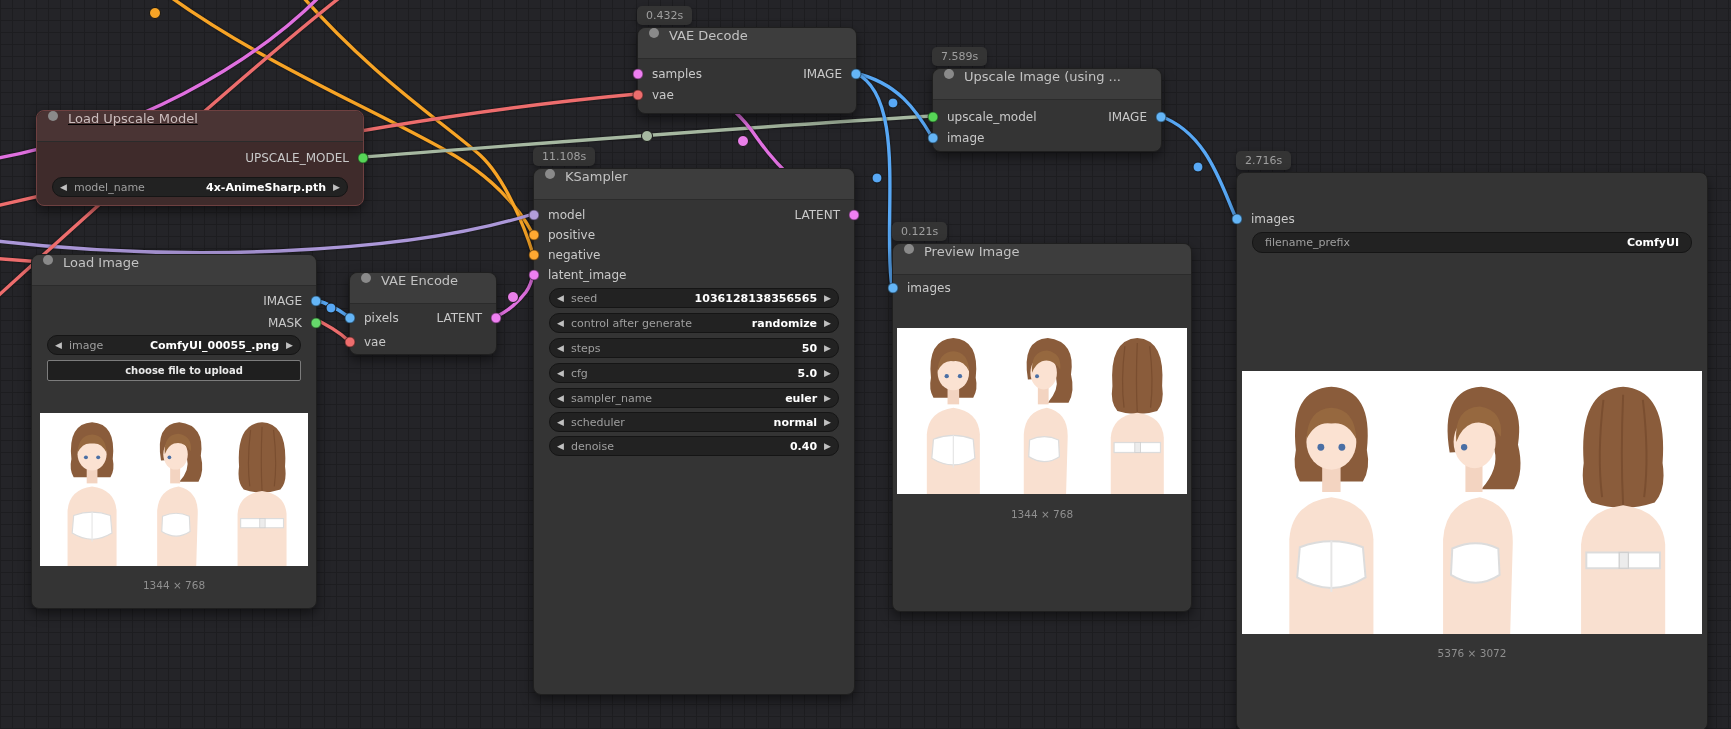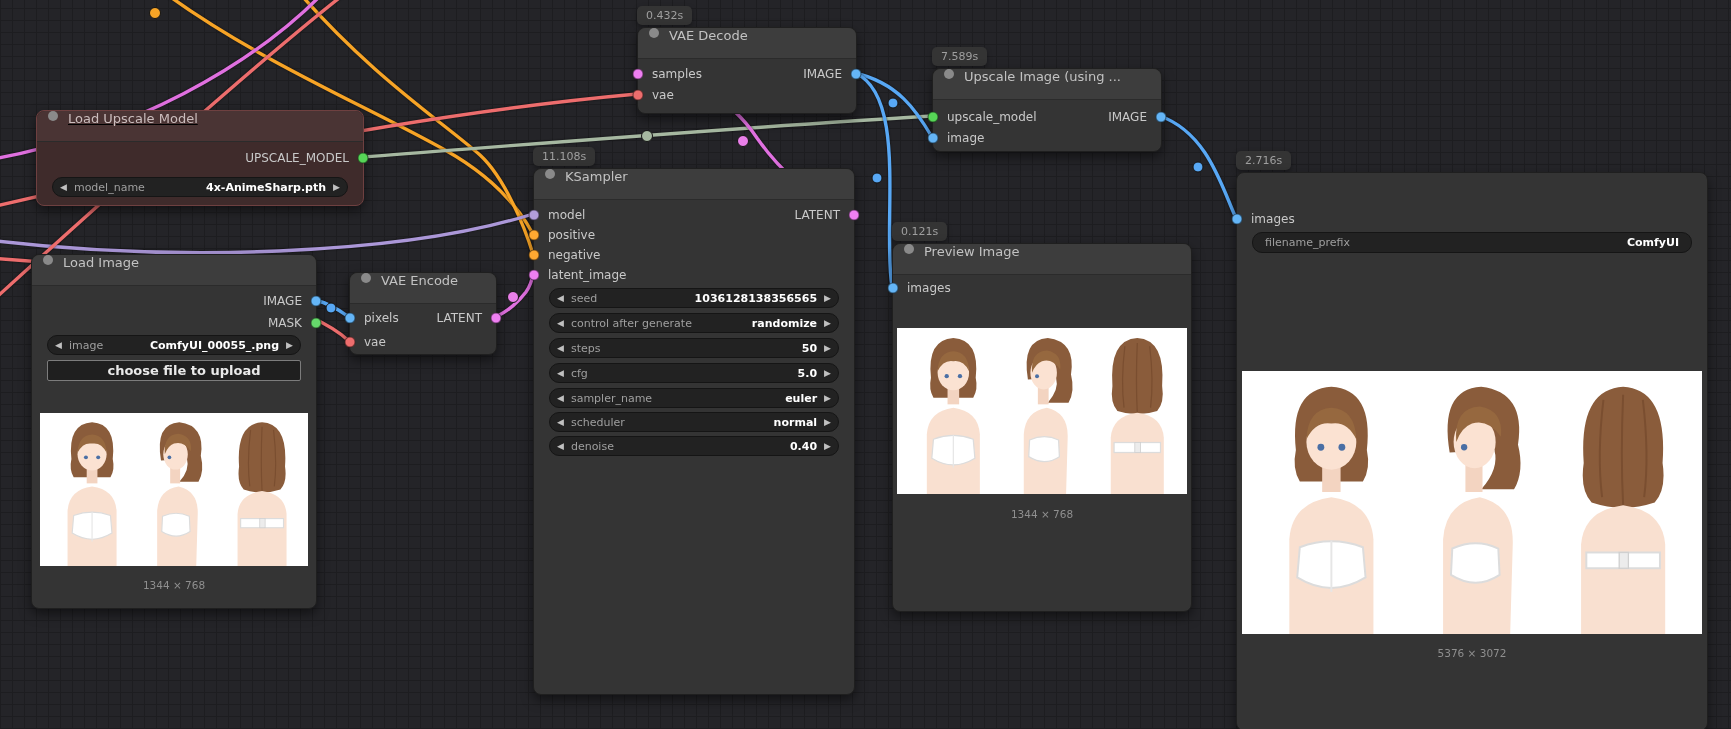--- a/index.html
+++ b/index.html
@@ -44,21 +44,21 @@
     display:flex;align-items:center;font-size:11px;color:#a6a6a6;overflow:hidden;
   }
   .widget .arrow{color:#c0c0c0;font-size:9px;padding:0 7px;line-height:20px;flex:0 0 auto;}
   .widget .wname{flex:0 1 auto;white-space:nowrap;color:#9f9f9f;}
   .widget .wvalue{flex:1 1 auto;text-align:right;color:#ffffff;font-weight:bold;white-space:nowrap;}
   .widget.noarrows{padding:0 12px;}
   .widget.noarrows .wvalue{margin-right:0;}
   .btn-widget{
     position:absolute;left:15px;right:15px;height:21px;box-sizing:border-box;
     background:#1f1f1f;border:1px solid #7c7c7c;border-radius:2px;
-    color:#e9e9e9;font-size:13px;font-weight:bold;text-align:center;line-height:19px;padding-left:20px;
+    color:#e9e9e9;font-size:10px;font-weight:bold;text-align:center;line-height:19px;padding-left:20px;
   }
   .badge{
     position:absolute;z-index:2;background:#343434;color:#9f9f9f;font-size:11px;
     padding:3px 9px;border-radius:5px;box-shadow:0 2px 5px rgba(0,0,0,.35);
   }
   .caption{position:absolute;left:0;right:0;text-align:center;color:#8f8f8f;font-size:10.5px;margin-top:8px;}
   .img-preview{position:absolute;background:#fff;display:block;}
   .hidden-defs{position:absolute;width:0;height:0;overflow:hidden;}
 </style>
 </head>

